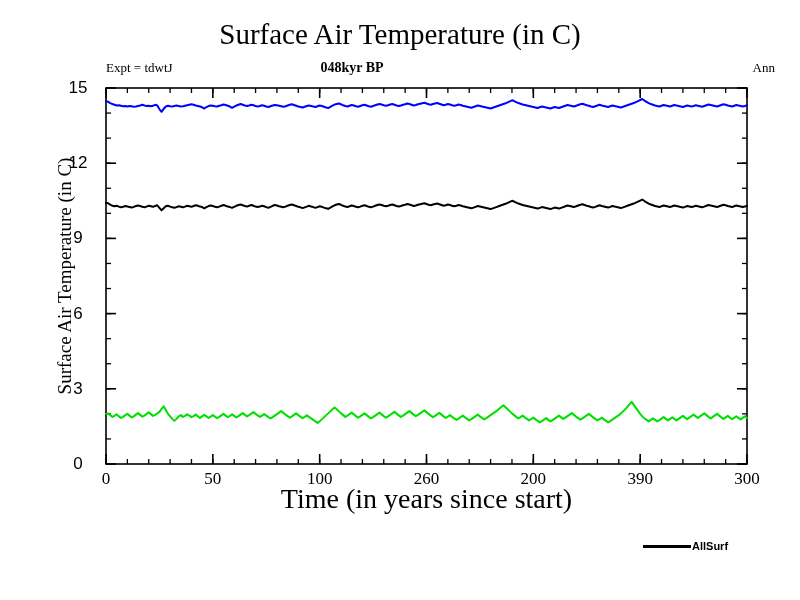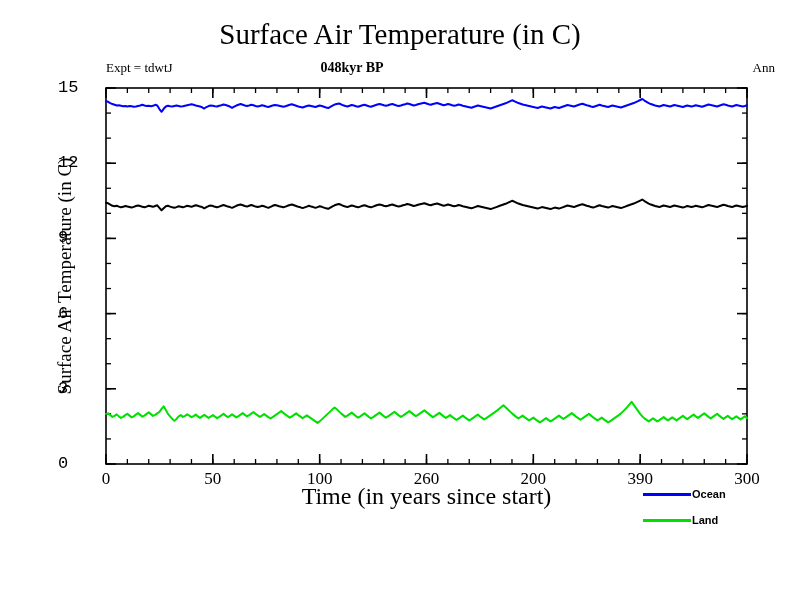--- a/index.html
+++ b/index.html
@@ -59,32 +59,32 @@
     transform: translate(52px, 464px) rotate(-90deg);
     white-space: nowrap;
   }
 
   .xlabel {
     position: absolute;
     left: 106px;
     top: 483px;
     width: 641px;
     text-align: center;
-    font-size: 24px;
+    font-size: 28px;
     font-family: "Liberation Serif", serif;
     white-space: nowrap;
   }
 
   .ytick-label {
     position: absolute;
     right: 0;
     width: 40px;
-    text-align: left;
+    text-align: center;
     font-size: 17px;
-    font-family: Liberation Mono, monospace;
+    font-family: Liberation Sans, sans-serif;
     line-height: 1;
   }
   .ytick-wrap {
     position: absolute;
     left: 58px;
     width: 40px;
     height: 0;
   }
 
   .xtick-wrap {
@@ -317,21 +317,17 @@
     </div>
     <div class="xtick-wrap" style="left: 640.167px;">
       <div class="xtick-label">390</div>
     </div>
     <div class="xtick-wrap" style="left: 747px;">
       <div class="xtick-label">300</div>
     </div>
   </div>
 
 <div class="legend" id="legend">
-    <div class="legend-row" style="top: 0px;">
-      <div class="legend-swatch" style="background: rgb(0, 0, 255);"></div>
-      <div class="legend-text">Ocean</div>
-    </div>
-    <div class="legend-row" style="top: 26px;">
-      <div class="legend-swatch" style="background: rgb(0, 224, 0);"></div>
-      <div class="legend-text">Land</div>
+    <div class="legend-row" style="top: 52px;">
+      <div class="legend-swatch" style="background: rgb(0, 0, 0);"></div>
+      <div class="legend-text">AllSurf</div>
     </div>
   </div>
 
 </body></html>

